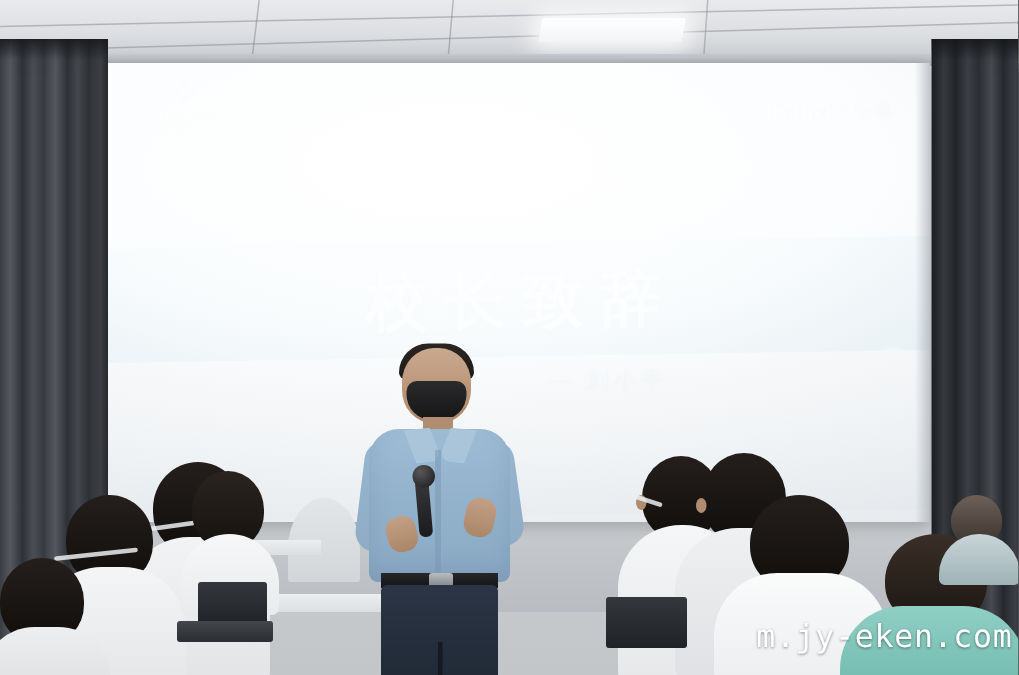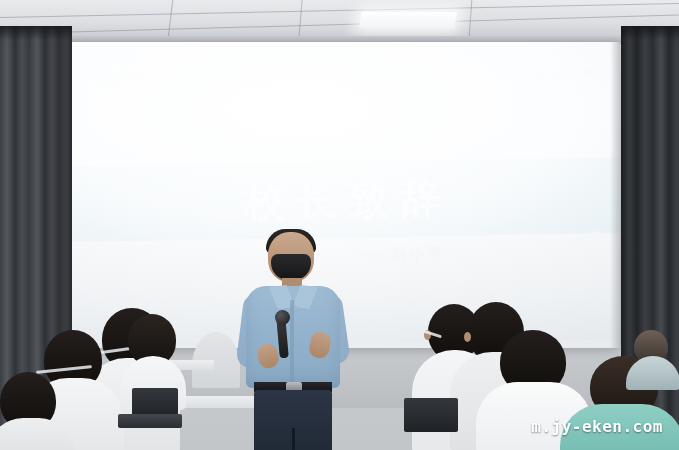--- a/index.html
+++ b/index.html
@@ -336,24 +336,24 @@
   }
   .laptop {
     position: absolute;
     background: linear-gradient(180deg,#34373b,#1f2226);
     border-radius: 2px;
   }
 
   
   .watermark {
     position: absolute;
-    right: 16px; bottom: 14px;
+    right: 4px; bottom: 14px;
     font-family: "DejaVu Sans Mono", monospace;
-    font-size: 16px;
-    font-weight: 700;
+    font-size: 21px;
+    font-weight: 400;
     color: #ffffff;
     letter-spacing: .5px;
     text-shadow: 0 1px 2px rgba(0,0,0,.45);
     white-space: nowrap;
   }
 </style>
 </head>
 <body>
 
 <div id="scene">

